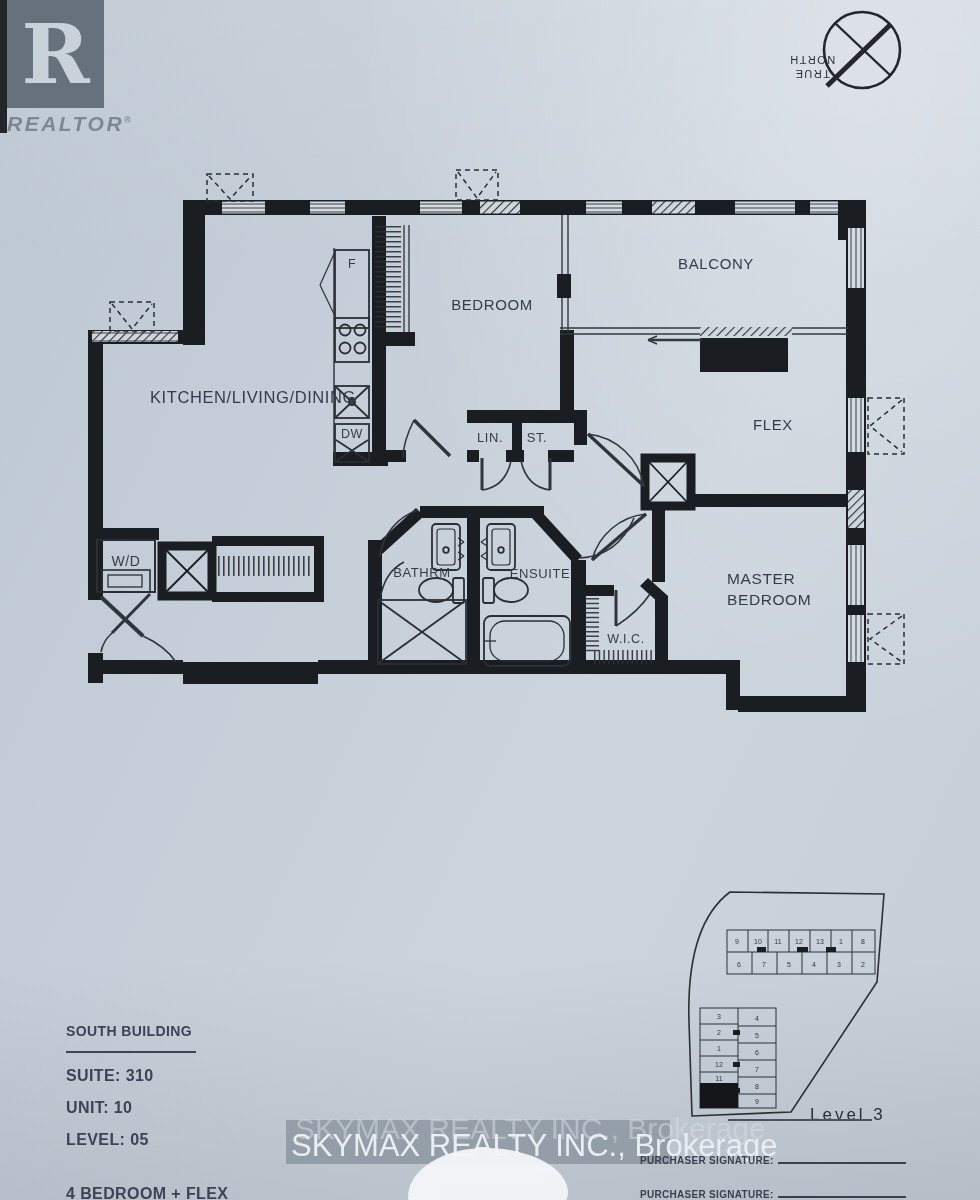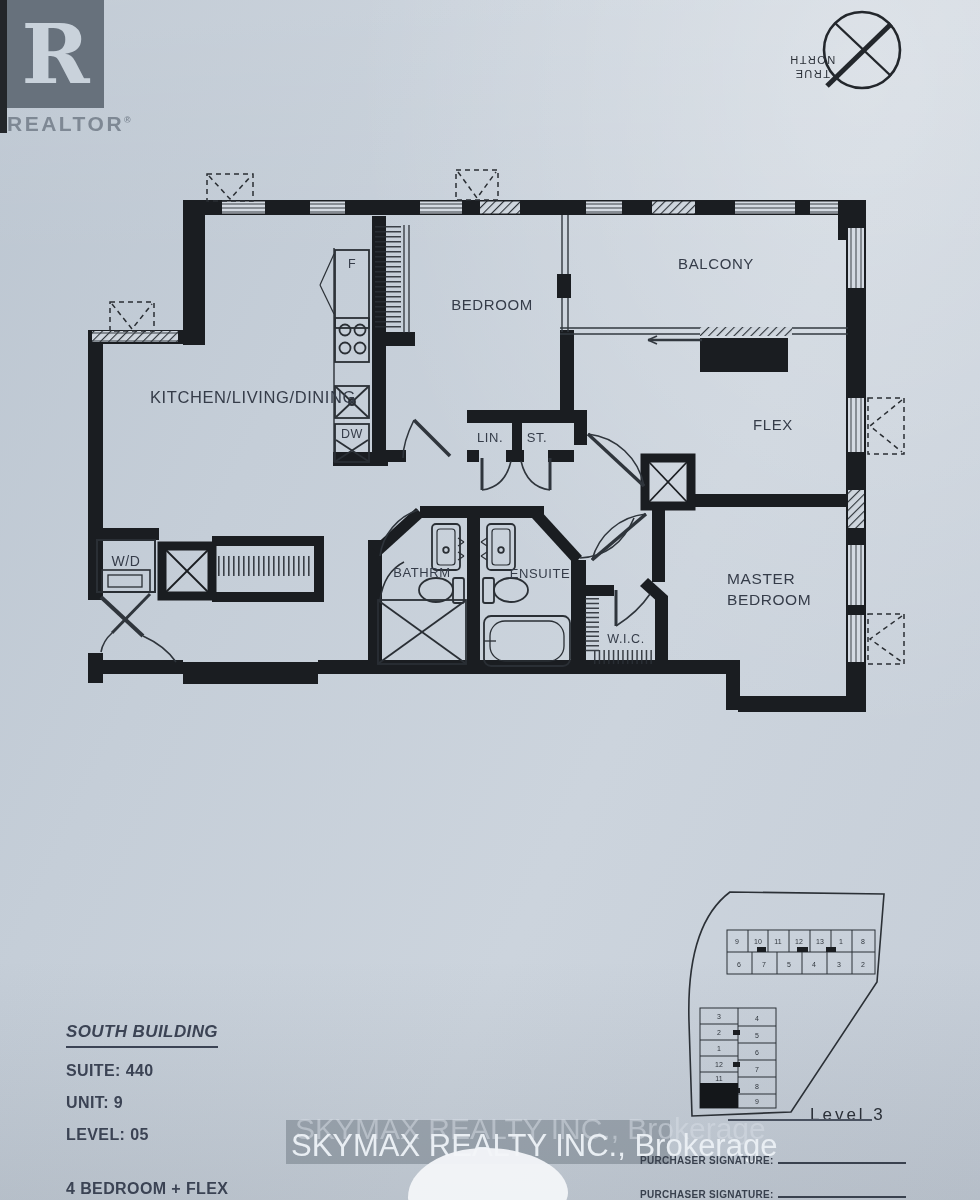--- a/index.html
+++ b/index.html
@@ -10,25 +10,25 @@
     background:radial-gradient(ellipse at 88% 6%, rgba(255,255,255,.28), rgba(255,255,255,0) 42%),
                linear-gradient(to bottom, rgba(255,255,255,.10), rgba(0,0,0,0) 22%),
                linear-gradient(to top, rgba(80,90,102,.14), rgba(0,0,0,0) 20%);}
   .edge-strip{position:absolute;left:0;top:0;width:7px;height:133px;background:#23262a;}
   svg text{font-family:"Liberation Sans", sans-serif;}
 
   .logo{position:absolute;left:7px;top:0;width:120px;}
   .logo-box{width:97px;height:108px;background:rgba(90,100,112,.88);
     display:flex;align-items:center;justify-content:center;}
   .logo-r{color:#c9d2db;font-family:"DejaVu Serif", serif;font-size:82px;font-weight:bold;line-height:1;}
-  .logo-word{margin-top:4px;color:#7e8894;font-size:21px;font-weight:bold;letter-spacing:2.5px;}
+  .logo-word{margin-top:4px;color:#7e8894;font-size:21px;font-weight:bold;letter-spacing:2.5px;font-style:italic;}
   .logo-word sup{font-size:9px;letter-spacing:0;}
 
   .info{position:absolute;left:66px;top:1022px;color:#3b4354;font-weight:bold;}
-  .info .bld{font-size:17px;letter-spacing:.4px;border-bottom:2px solid #3b4354;padding-bottom:4px;display:inline-block;min-width:130px;font-style:italic;}
+  .info .bld{font-size:14px;letter-spacing:.4px;border-bottom:2px solid #3b4354;padding-bottom:12px;display:inline-block;min-width:130px;}
   .info .row{font-size:16px;margin-top:14px;letter-spacing:.4px;}
   .info .gap{height:22px;}
 
   .wm{position:absolute;left:286px;top:1120px;width:384px;height:44px;background:rgba(104,114,126,.48);}
   .wm-ghost{position:absolute;left:295px;top:1112px;color:rgba(215,222,230,.5);font-size:30px;white-space:nowrap;}
   .wm-main{position:absolute;left:291px;top:1128px;color:#e9eef3;font-size:31px;white-space:nowrap;}
   .blob{position:absolute;left:408px;top:1148px;width:160px;height:82px;background:#f2f5f8;opacity:.96;
     border-radius:48% 52% 55% 45% / 60% 55% 45% 40%;}
   .sig{position:absolute;color:#39414e;font-size:10px;font-weight:bold;letter-spacing:.3px;white-space:nowrap;}
   .sig .ln{display:inline-block;width:128px;border-bottom:2px solid #39414e;height:14px;margin-left:4px;}
@@ -406,22 +406,22 @@
         <text x="757" y="1072">7</text>
         <text x="757" y="1089">8</text>
         <text x="757" y="1104">9</text>
       </g>
       <text x="810" y="1120" font-size="17" fill="#2b3038" letter-spacing="3" font-family="DejaVu Sans Mono, monospace">Level 3</text>
     </g>
   </svg>
 
   <div class="info">
     <div class="bld">SOUTH BUILDING</div>
-    <div class="row">SUITE: 440</div>
-    <div class="row">UNIT: 9</div>
+    <div class="row">SUITE: 310</div>
+    <div class="row">UNIT: 10</div>
     <div class="row">LEVEL: 05</div>
     <div class="gap"></div>
     <div class="row">4 BEDROOM + FLEX</div>
     
   </div>
 
   <div class="sig0"></div>
   <div class="wm"></div>
   <div class="wm-ghost">SKYMAX REALTY INC., Brokerage</div>
   <div class="wm-main">SKYMAX REALTY INC., Brokerage</div>

